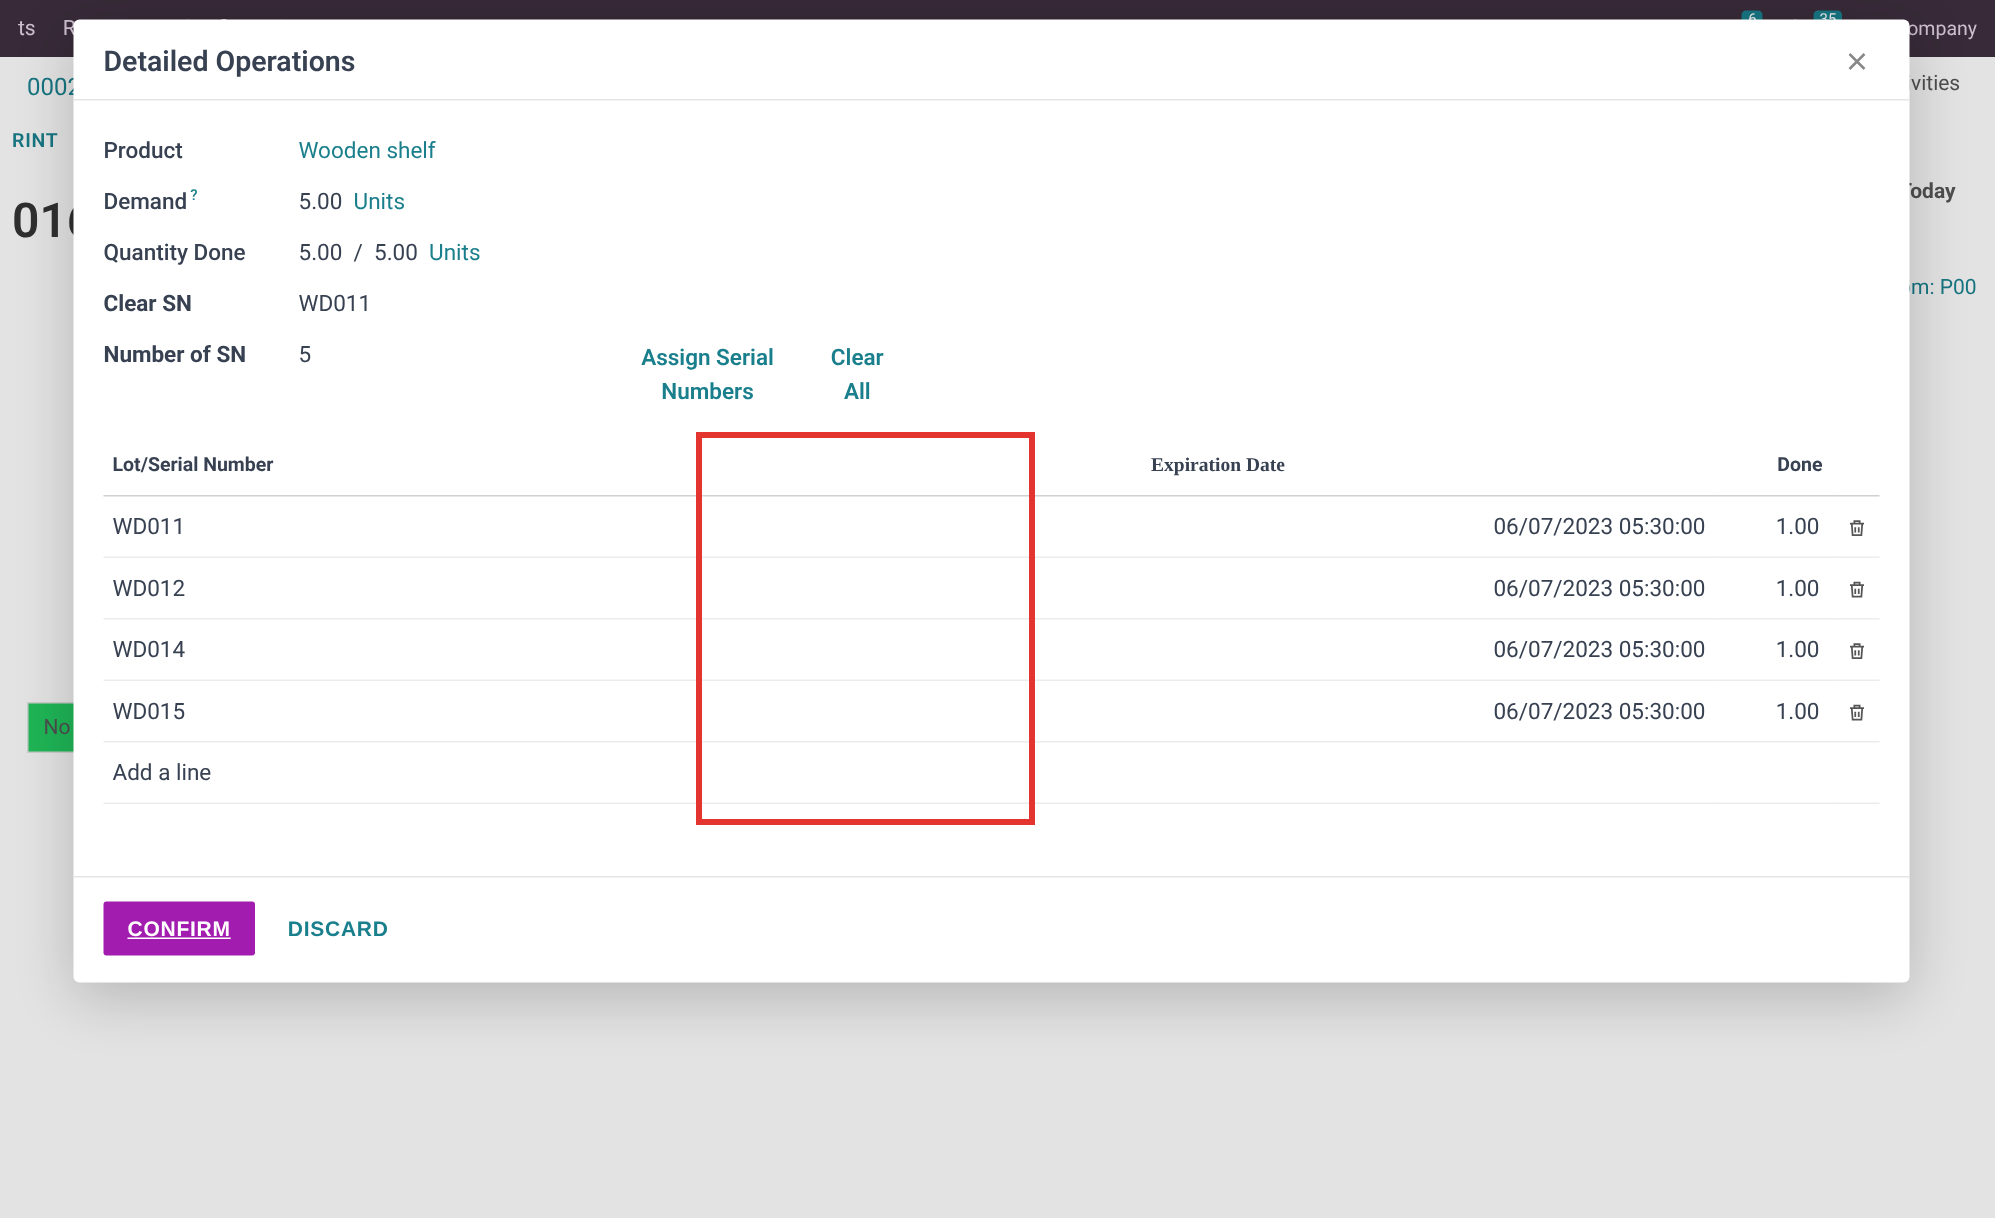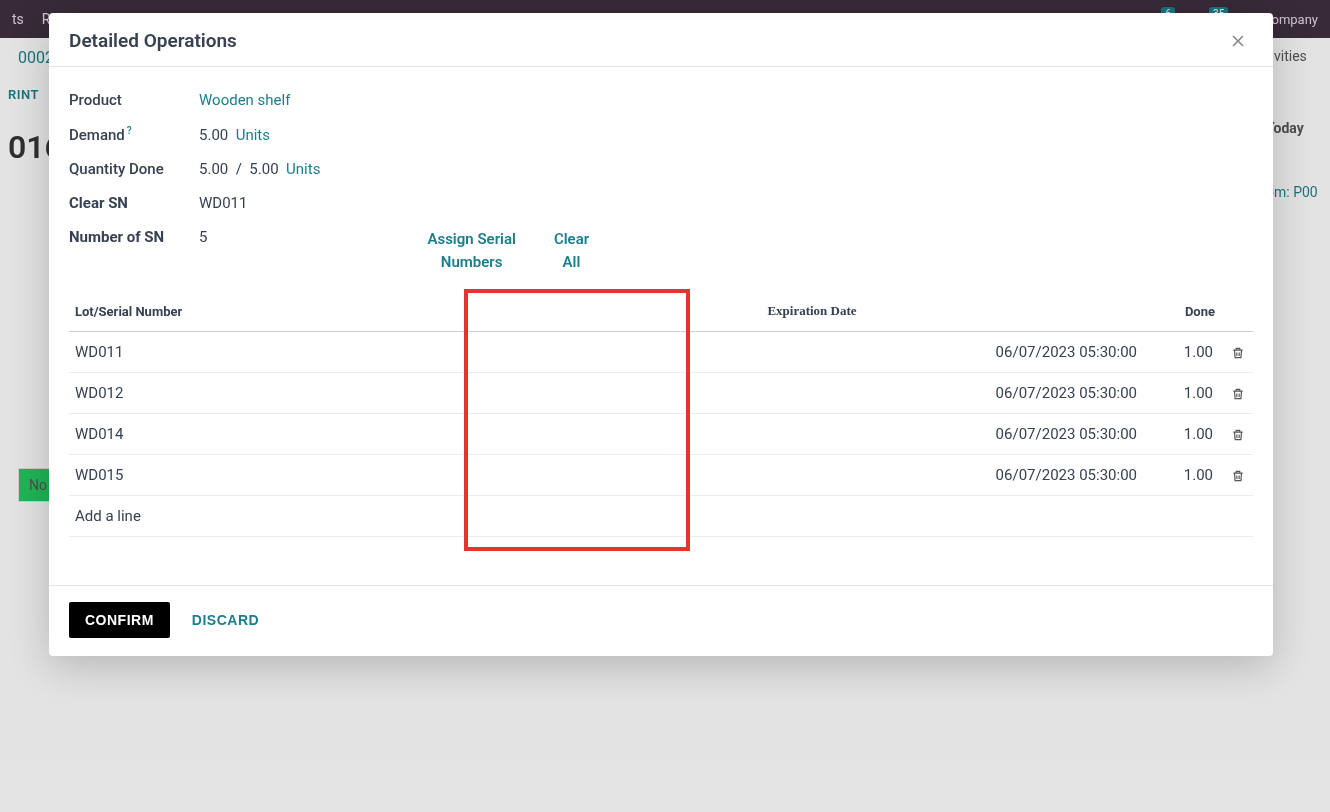--- a/index.html
+++ b/index.html
@@ -249,29 +249,30 @@
     }
     
     
     .modal-footer {
       padding: 16px 20px 18px 20px;
       border-top: 1px solid #e5e5e5;
       display: flex;
       gap: 10px;
     }
     .btn-primary {
-      background: #000000;
+      background: #a21caf;
       color: #fff;
       border: none;
       padding: 10px 16px;
       font-weight: 600;
       font-size: 14px;
       letter-spacing: 0.5px;
       cursor: pointer;
       border-radius: 2px;
+      text-decoration: underline;
     }
     .btn-link {
       background: transparent;
       color: #1a7f8c;
       border: none;
       padding: 10px 12px;
       font-weight: 600;
       font-size: 14px;
       letter-spacing: 0.5px;
       cursor: pointer;

